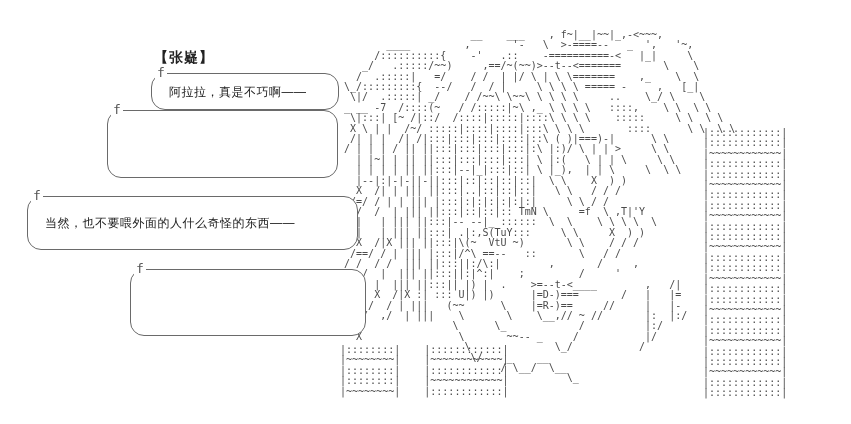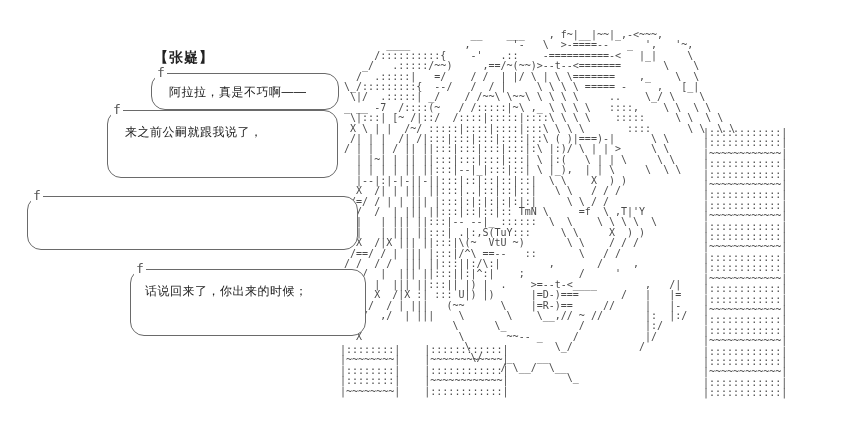--- a/index.html
+++ b/index.html
@@ -116,25 +116,24 @@
 
   <div id="char-name">【张嶷】</div>
 
   <div id="bubble-1" class="bubble">
     <span class="hook">f</span>
     <span class="txt">阿拉拉，真是不巧啊——</span>
   </div>
 
   <div id="bubble-2" class="bubble">
     <span class="hook">f</span>
-    <span class="txt">来之前公嗣就跟我说了，</span>
   </div>
 
   <div id="bubble-3" class="bubble">
     <span class="hook">f</span>
+    <span class="txt">当然，也不要喂外面的人什么奇怪的东西——</span>
   </div>
 
   <div id="bubble-4" class="bubble">
     <span class="hook">f</span>
-    <span class="txt">话说回来了，你出来的时候；</span>
   </div>
 
 </div>
 
 </body></html>

